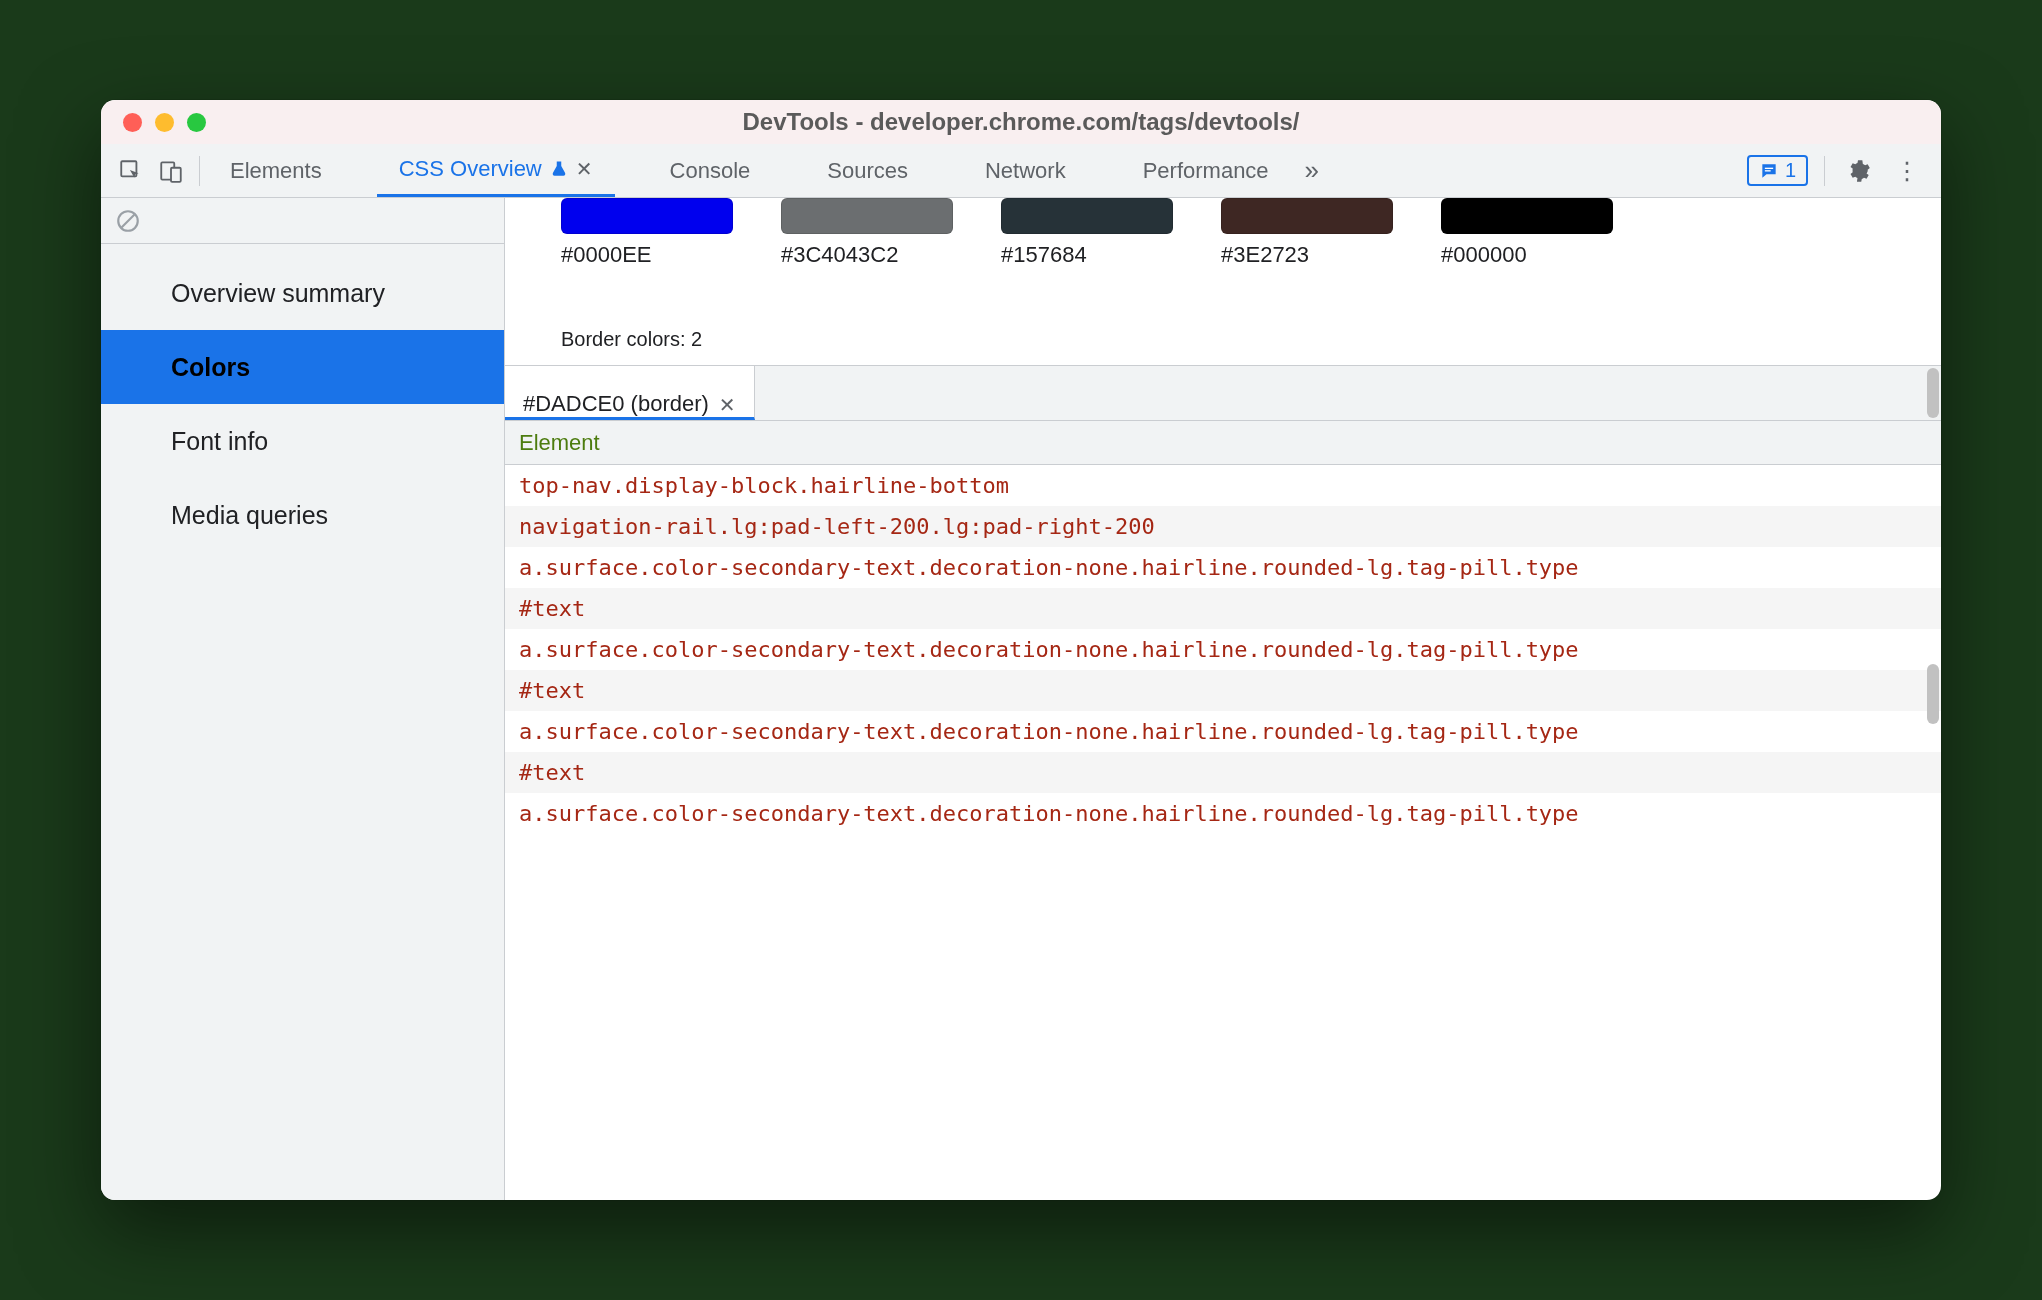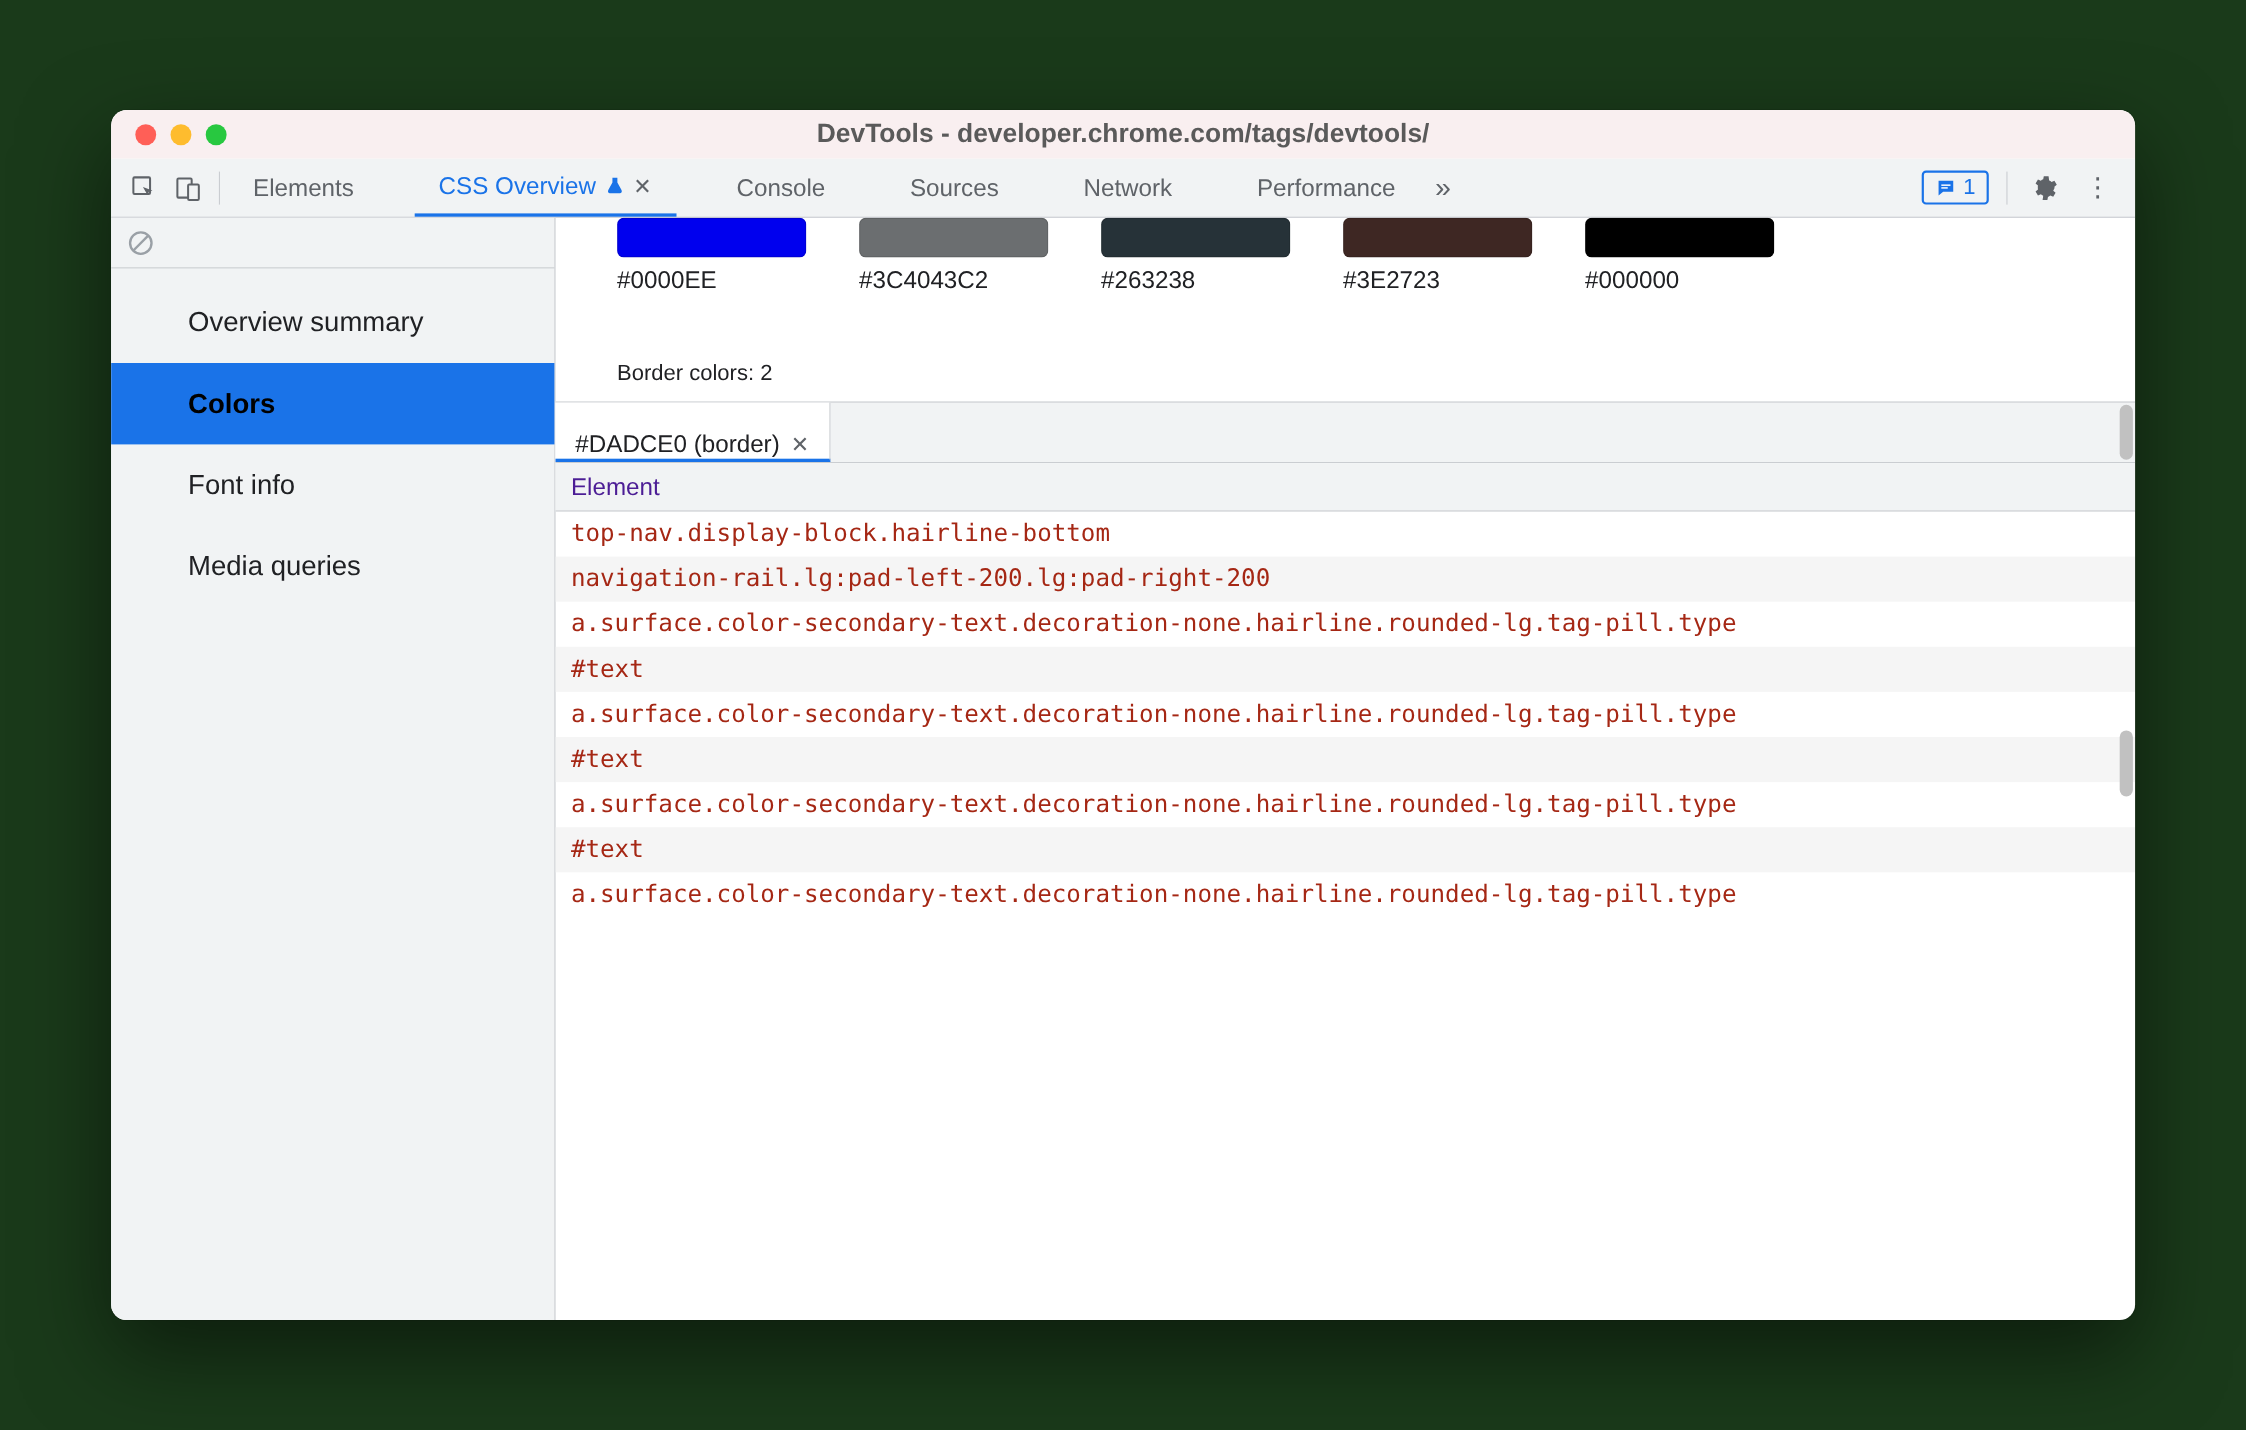--- a/index.html
+++ b/index.html
@@ -152,21 +152,21 @@
   font-size:22px;
   color:#202124;
   border-bottom:3px solid #1a73e8;
 }
 .detail-tab .x { color:#5f6368; cursor:pointer; font-size:20px; }
 .colhdr {
   height:44px; background:#f1f3f4;
   border-bottom:1px solid #cacdd1;
   display:flex; align-items:center;
   padding-left:14px;
-  font-size:22px; color:#4c1d95;
+  font-size:22px; color:#4d7c0f;
 }
 .elist { flex:1; overflow:hidden; }
 .erow {
   padding: 8px 14px;
   font-family: Menlo, Consolas, monospace;
   font-size: 22px;
   color: #a52714;
   white-space: nowrap;
   overflow:hidden;
 }
@@ -283,21 +283,21 @@
           <div class="swatchcol">
             <div class="swatch" style="background: rgb(0, 0, 238);"></div>
             <div class="swlabel">#0000EE</div>
           </div>
           <div class="swatchcol">
             <div class="swatch" style="background: rgba(60, 64, 67, 0.76);"></div>
             <div class="swlabel">#3C4043C2</div>
           </div>
           <div class="swatchcol">
             <div class="swatch" style="background: rgb(38, 50, 56);"></div>
-            <div class="swlabel">#263238</div>
+            <div class="swlabel">#157684</div>
           </div>
           <div class="swatchcol">
             <div class="swatch" style="background: rgb(62, 39, 35);"></div>
             <div class="swlabel">#3E2723</div>
           </div>
           <div class="swatchcol">
             <div class="swatch" style="background: rgb(0, 0, 0);"></div>
             <div class="swlabel">#000000</div>
           </div>
         </div>

